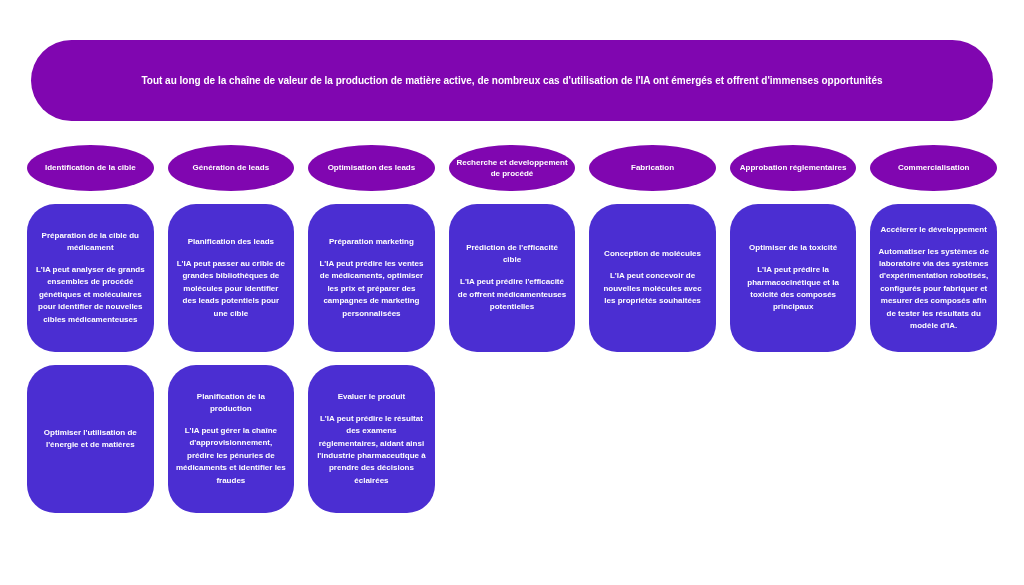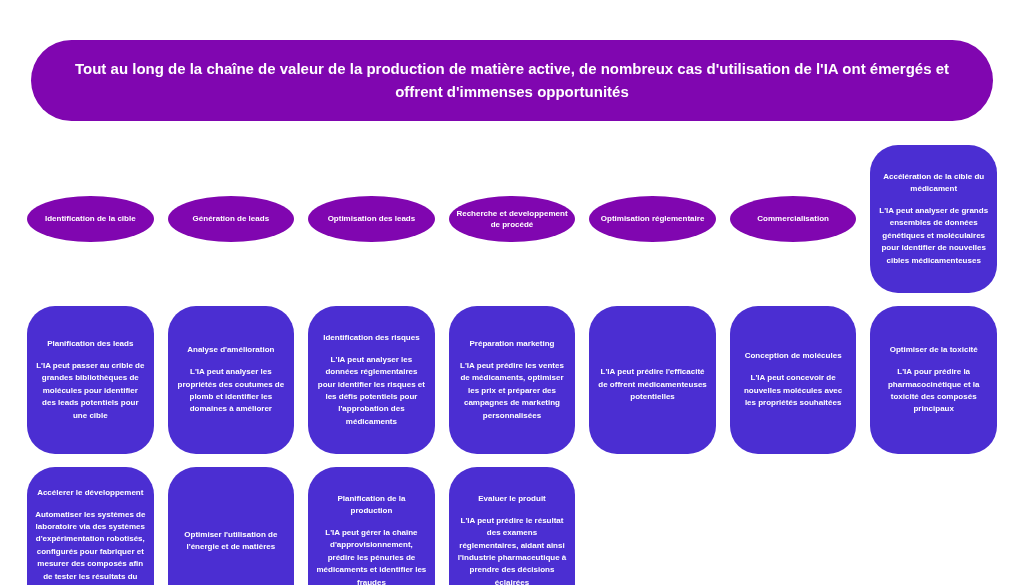--- a/index.html
+++ b/index.html
@@ -23,21 +23,21 @@
     border-radius: 42px;
     display: flex;
     align-items: center;
     justify-content: center;
     padding: 0 42px;
     box-sizing: border-box;
   }
   .banner-text {
     color: #ffffff;
     font-weight: 700;
-    font-size: 15px;
+    font-size: 10px;
     line-height: 1.5;
     text-align: center;
   }
   .board {
     display: grid;
     grid-template-columns: repeat(7, 1fr);
     column-gap: 14px;
     row-gap: 13px;
     align-items: center;
     margin: 24px 27px 0 27px;
@@ -88,54 +88,48 @@
   <div class="banner">
     <div class="banner-text">Tout au long de la chaîne de valeur de la production de matière active, de nombreux cas d'utilisation de l'IA ont émergés et offrent d'immenses opportunités</div>
   </div>
 
   <div class="board">
 
     <div class="pill">Identification de la cible</div>
     <div class="pill">Génération de leads</div>
     <div class="pill">Optimisation des leads</div>
     <div class="pill">Recherche et developpement de procédé</div>
-    <div class="pill">Optimisation réglementaire</div>
+    <div class="pill">Fabrication</div>
+    <div class="pill">Approbation réglementaires</div>
     <div class="pill">Commercialisation</div>
 
     <div class="card">
-      <div class="card-title">Accélération de la cible du médicament</div>
-      <div class="card-body">L'IA peut analyser de grands ensembles de données génétiques et moléculaires pour identifier de nouvelles cibles médicamenteuses</div>
+      <div class="card-title">Préparation de la cible du médicament</div>
+      <div class="card-body">L'IA peut analyser de grands ensembles de procédé génétiques et moléculaires pour identifier de nouvelles cibles médicamenteuses</div>
     </div>
     <div class="card">
       <div class="card-title">Planification des leads</div>
       <div class="card-body">L'IA peut passer au crible de grandes bibliothèques de molécules pour identifier des leads potentiels pour une cible</div>
-    </div>
-    <div class="card">
-      <div class="card-title">Analyse d'amélioration</div>
-      <div class="card-body">L'IA peut analyser les propriétés des coutumes de plomb et identifier les domaines à améliorer</div>
-    </div>
-    <div class="card">
-      <div class="card-title">Identification des risques</div>
-      <div class="card-body">L'IA peut analyser les données réglementaires pour identifier les risques et les défis potentiels pour l'approbation des médicaments</div>
     </div>
     <div class="card">
       <div class="card-title">Préparation marketing</div>
       <div class="card-body">L'IA peut prédire les ventes de médicaments, optimiser les prix et préparer des campagnes de marketing personnalisées</div>
     </div>
 
     <div class="card">
+      <div class="card-title">Prédiction de l'efficacité cible</div>
       <div class="card-body">L'IA peut prédire l'efficacité de offrent médicamenteuses potentielles</div>
     </div>
     <div class="card">
       <div class="card-title">Conception de molécules</div>
       <div class="card-body">L'IA peut concevoir de nouvelles molécules avec les propriétés souhaitées</div>
     </div>
     <div class="card">
       <div class="card-title">Optimiser de la toxicité</div>
-      <div class="card-body">L'IA pour prédire la pharmacocinétique et la toxicité des composés principaux</div>
+      <div class="card-body">L'IA peut prédire la pharmacocinétique et la toxicité des composés principaux</div>
     </div>
     <div class="card">
       <div class="card-title">Accélerer le développement</div>
       <div class="card-body">Automatiser les systèmes de laboratoire via des systèmes d'expérimentation robotisés, configurés pour fabriquer et mesurer des composés afin de tester les résultats du modèle d'IA.</div>
     </div>
     <div class="card">
       <div class="card-title">Optimiser l'utilisation de l'énergie et de matières</div>
     </div>
     <div class="card">
       <div class="card-title">Planification de la production</div>

